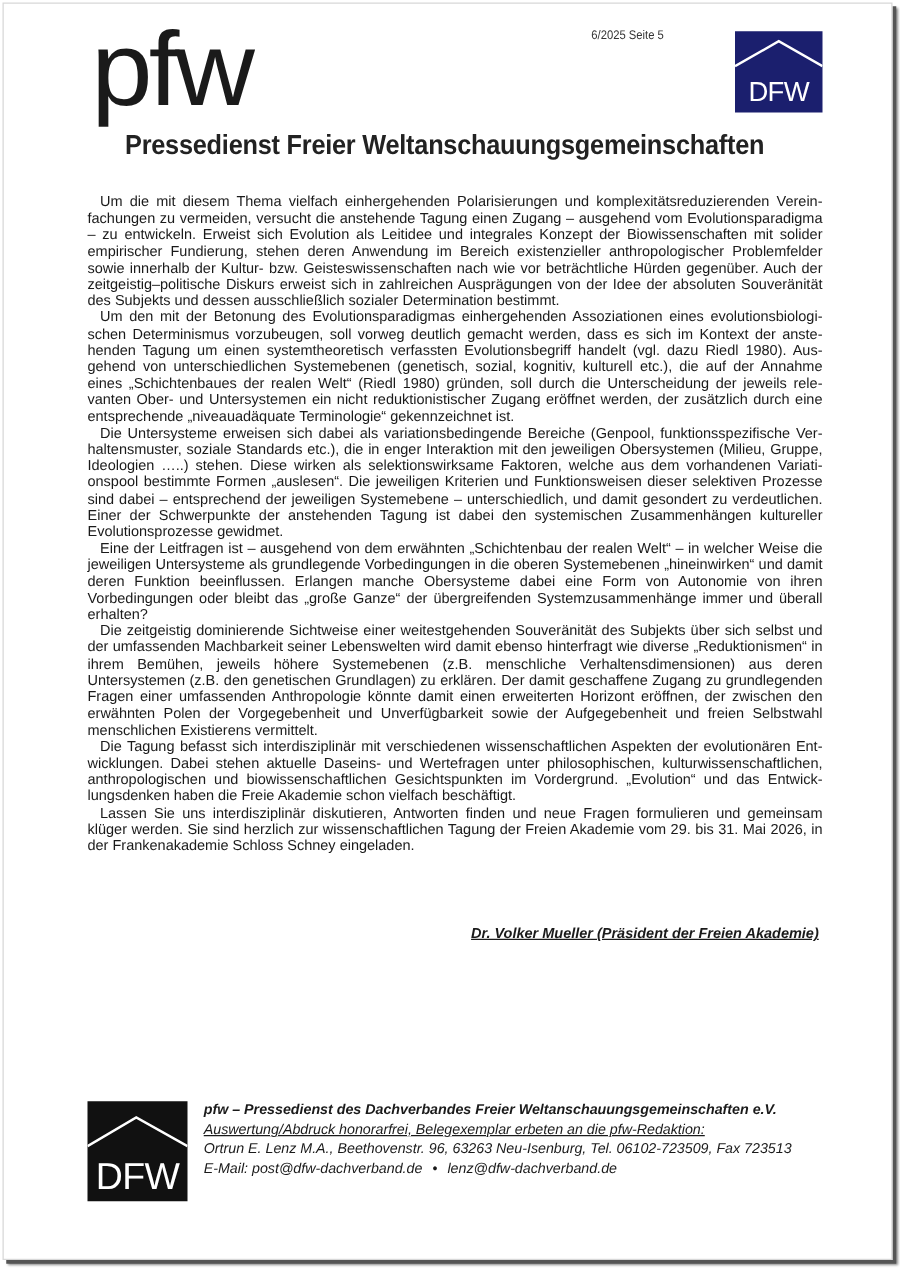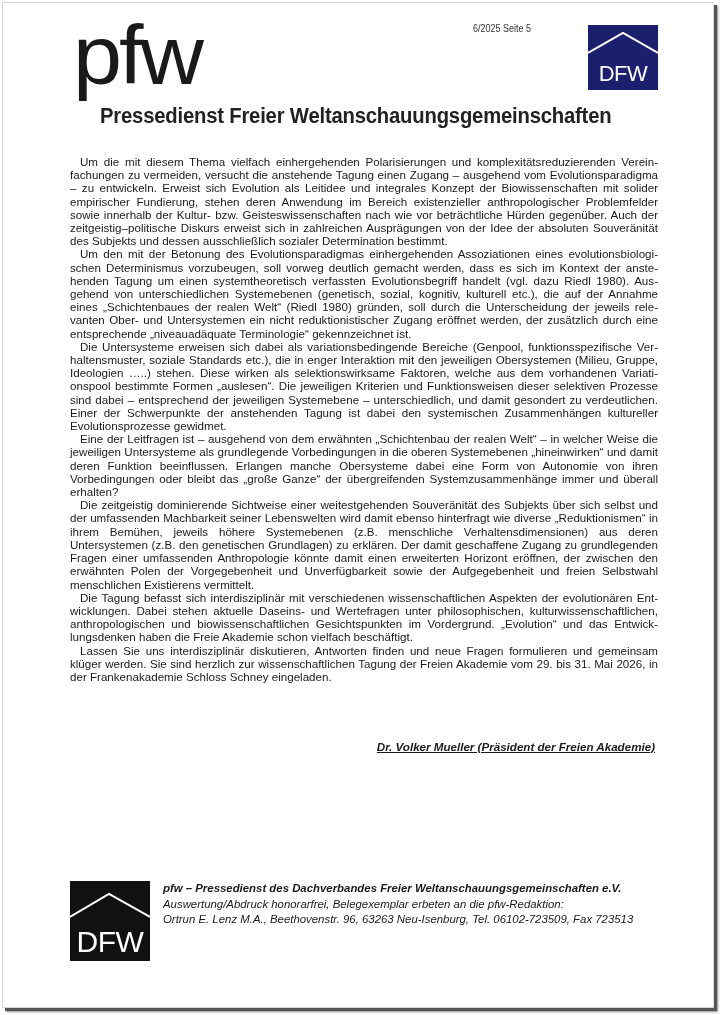--- a/index.html
+++ b/index.html
@@ -50,21 +50,21 @@
     position: absolute; left: 67px; top: 878px; width: 80px; height: 80px;
     background: #111111;
   }
   .logo-foot .logo-text { bottom: 2px; font-size: 30px; }
   .footer {
     position: absolute; left: 160px; top: 878px; width: 500px;
     font-family: "Liberation Sans", sans-serif; font-size: 11.4px; line-height: 15.5px;
     color: #1a1a1a; font-style: italic; white-space: nowrap;
   }
   .footer .org { font-weight: bold; }
-  .footer .note { }
+  .footer .note { text-decoration: underline; }
   .footer .sep { margin: 0 8px; font-style: normal; }
 </style>
 </head>
 <body>
 
 <div class="page">
 
   <div class="issue">6/2025 Seite 5</div>
 
   <div class="logo-top">
@@ -95,15 +95,18 @@
     <svg width="80" height="80">
       <polyline points="0,36 39,13 80,36" fill="none" stroke="#ffffff" stroke-width="2"></polyline>
     </svg>
     <div class="logo-text">DFW</div>
   </div>
 
   <div class="footer">
     <div class="org">pfw – Pressedienst des Dachverbandes Freier Weltanschauungsgemeinschaften e.V.</div>
     <div class="note">Auswertung/Abdruck honorarfrei, Belegexemplar erbeten an die pfw-Redaktion:</div>
     <div>Ortrun E. Lenz M.A., Beethovenstr. 96, 63263 Neu-Isenburg, Tel. 06102-723509, Fax 723513</div>
+    <div>
+      <span>E-Mail: post@dfw-dachverband.de</span><span class="sep">•</span><span>lenz@dfw-dachverband.de</span>
+    </div>
   </div>
 
 </div>
 
 </body></html>

